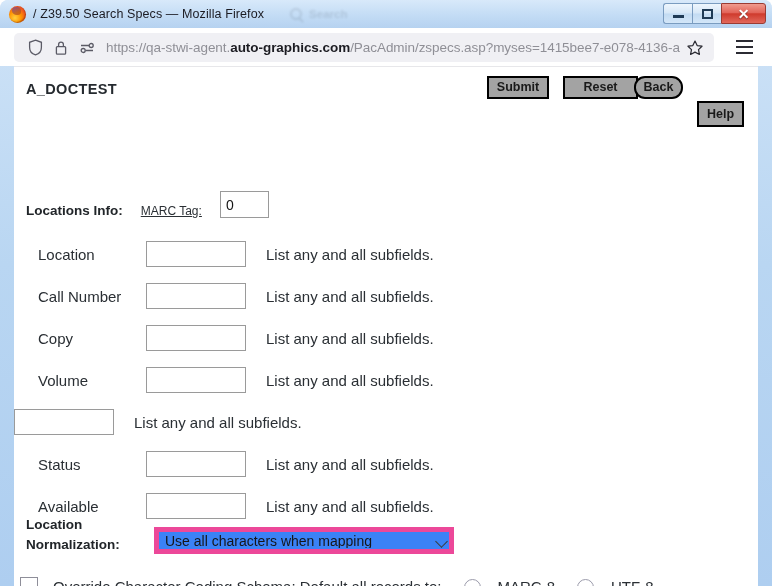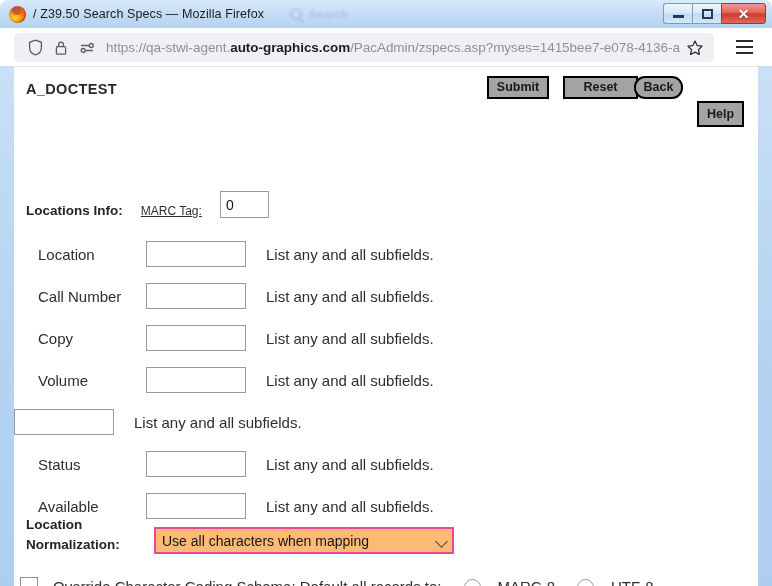--- a/index.html
+++ b/index.html
@@ -280,22 +280,22 @@
     width: 120px;
     font-size: 13.5px;
     font-weight: 700;
     color: #212529;
     line-height: 20px;
   }
   #sel-normalization {
     position: absolute;
     left: 140px; top: 14px;
     width: 300px; height: 27px;
-    border: 2px solid #ec4899;
-    background: #fdba74;
+    border: 5px solid #ec4899;
+    background: #3b82f6;
     font-family: "Liberation Sans", sans-serif;
     font-size: 14px;
     color: #16161a;
     padding: 1px 6px;
     -webkit-appearance: none;
     appearance: none;
     outline: none;
   }
   #sel-arrow {
     position: absolute;

